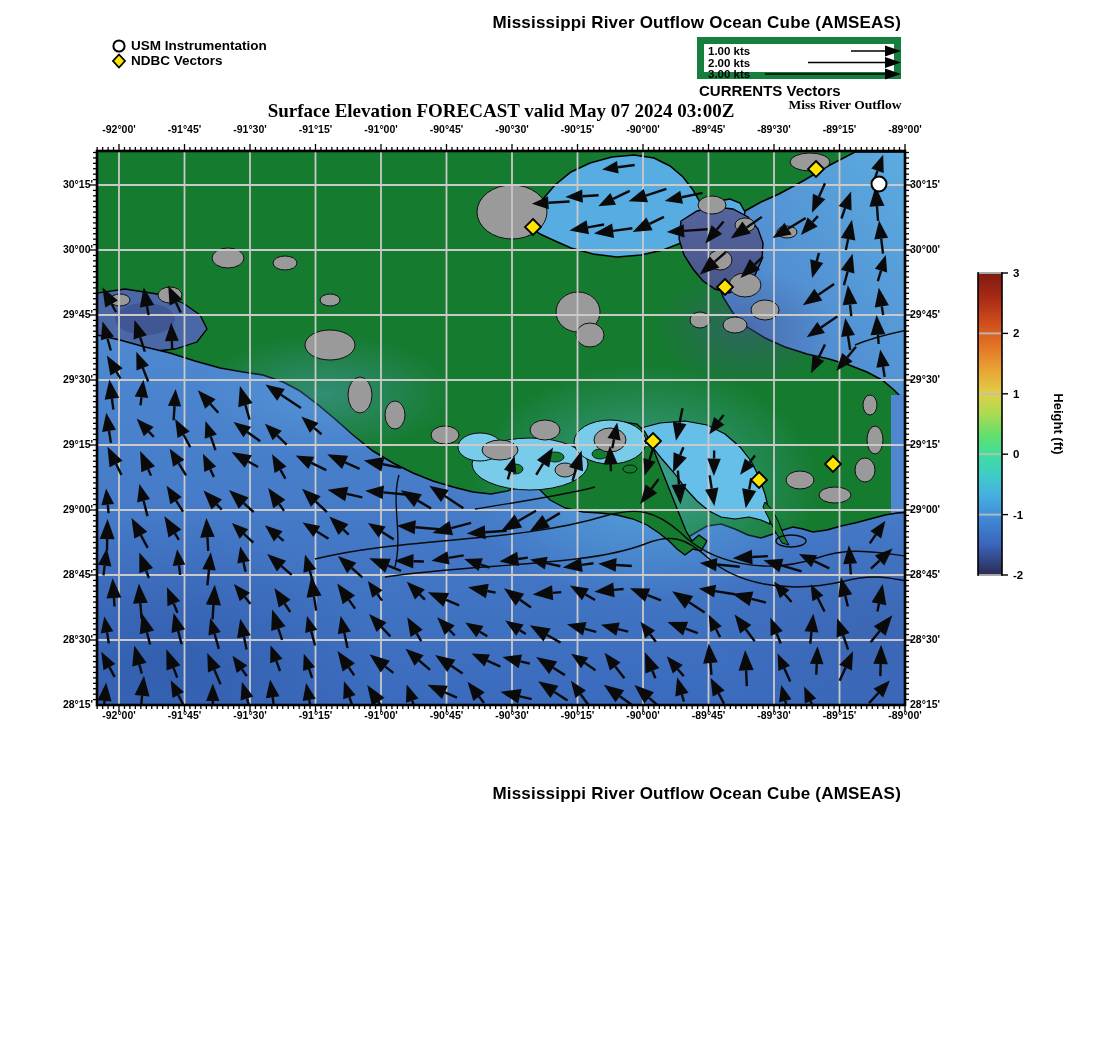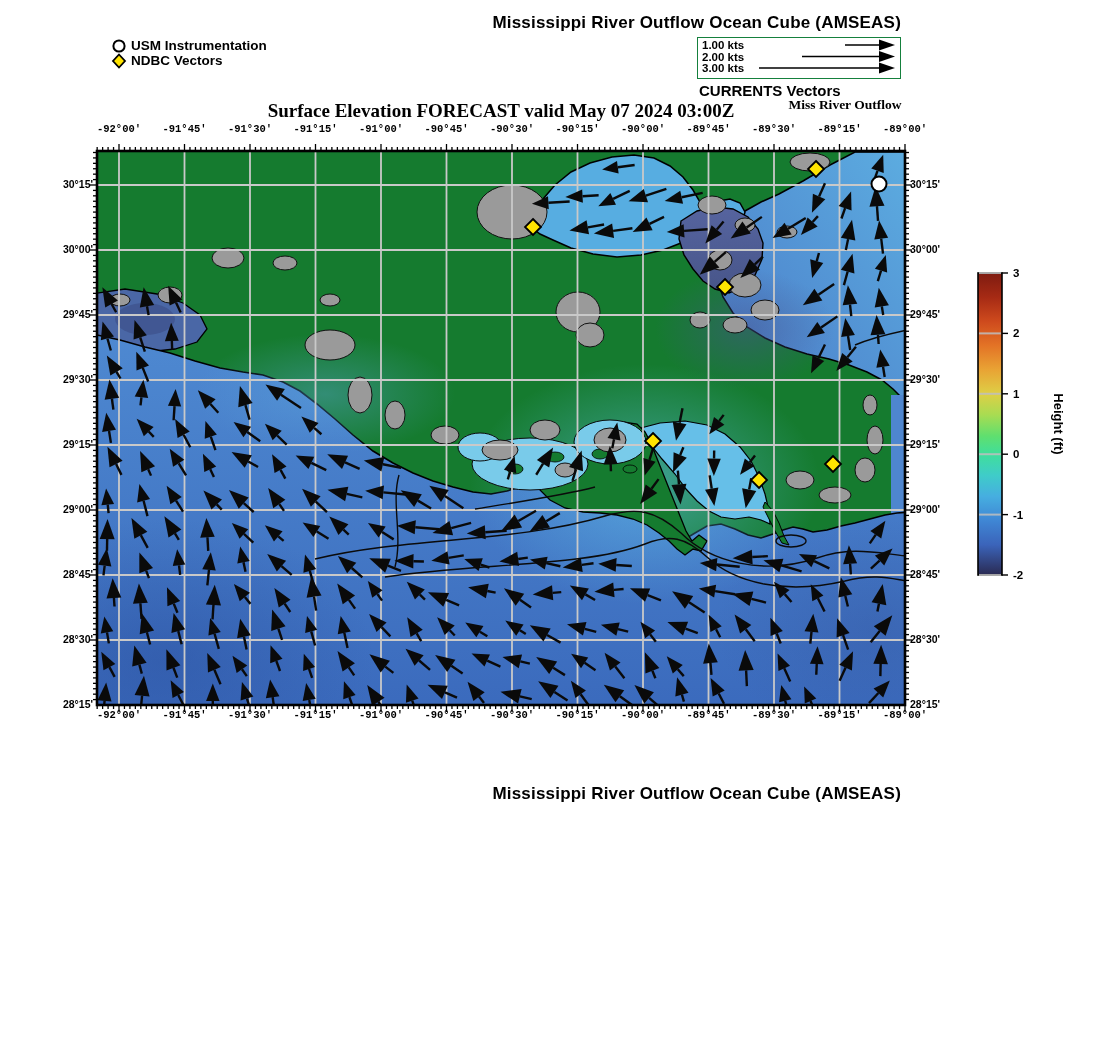--- a/index.html
+++ b/index.html
@@ -6,24 +6,24 @@
   body{width:1100px;height:1050px;position:relative;font-family:"Liberation Sans",sans-serif;color:#000;}
   .abs{position:absolute;}
   .title{left:101px;width:800px;text-align:right;font-size:17px;font-weight:bold;letter-spacing:.2px;}
   #title-top{top:13px;}
   #title-bottom{top:784px;}
   #subtitle{left:151px;top:100px;width:700px;text-align:center;font-family:"Liberation Serif",serif;font-weight:bold;font-size:19px;}
   #region-label{left:760px;top:97px;width:170px;text-align:center;font-family:"Liberation Serif",serif;font-weight:bold;font-size:13.5px;}
   #marker-legend{left:111px;top:38px;font-size:13.5px;font-weight:bold;line-height:15px;}
   .leg-row{display:flex;align-items:flex-start;height:15px;}
   .leg-row svg{margin-right:3px;}
-  #vector-box{left:697px;top:37px;width:204px;height:42px;border:1px solid #15803d;box-sizing:border-box;}
+  #vector-box{left:697px;top:37px;width:204px;height:42px;border:7px solid #15803d;box-sizing:border-box;}
   #currents-label{left:699px;top:82px;font-size:15px;font-weight:bold;}
   .tick-label{font-size:10.5px;font-weight:700;white-space:nowrap;}
-  .lon-label{transform:translateX(-50%);font-family:Liberation Mono, monospace;}
+  .lon-label{transform:translateX(-50%);}
   .lat-left{width:93px;left:0;text-align:right;}
   .lat-right{left:910px;text-align:left;}
 </style>
 </head>
 <body>
 
 <div class="abs title" id="title-top">Mississippi River Outflow Ocean Cube (AMSEAS)</div>
 
 <div class="abs" id="marker-legend">
   <div class="leg-row">

